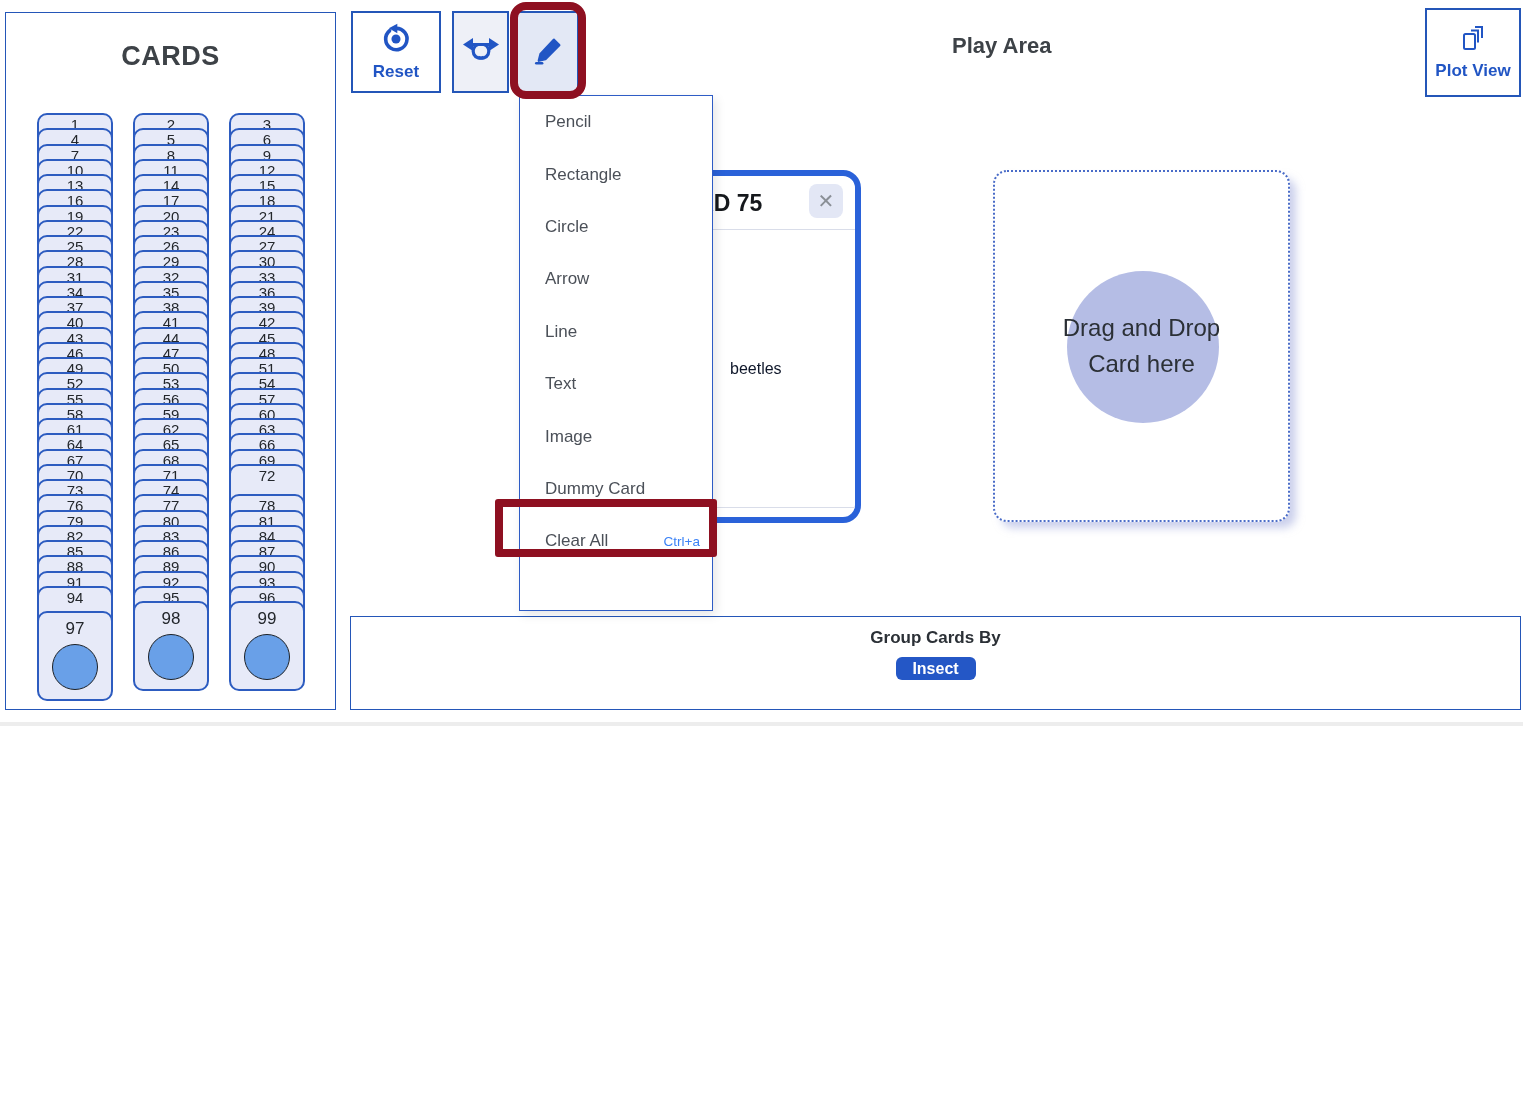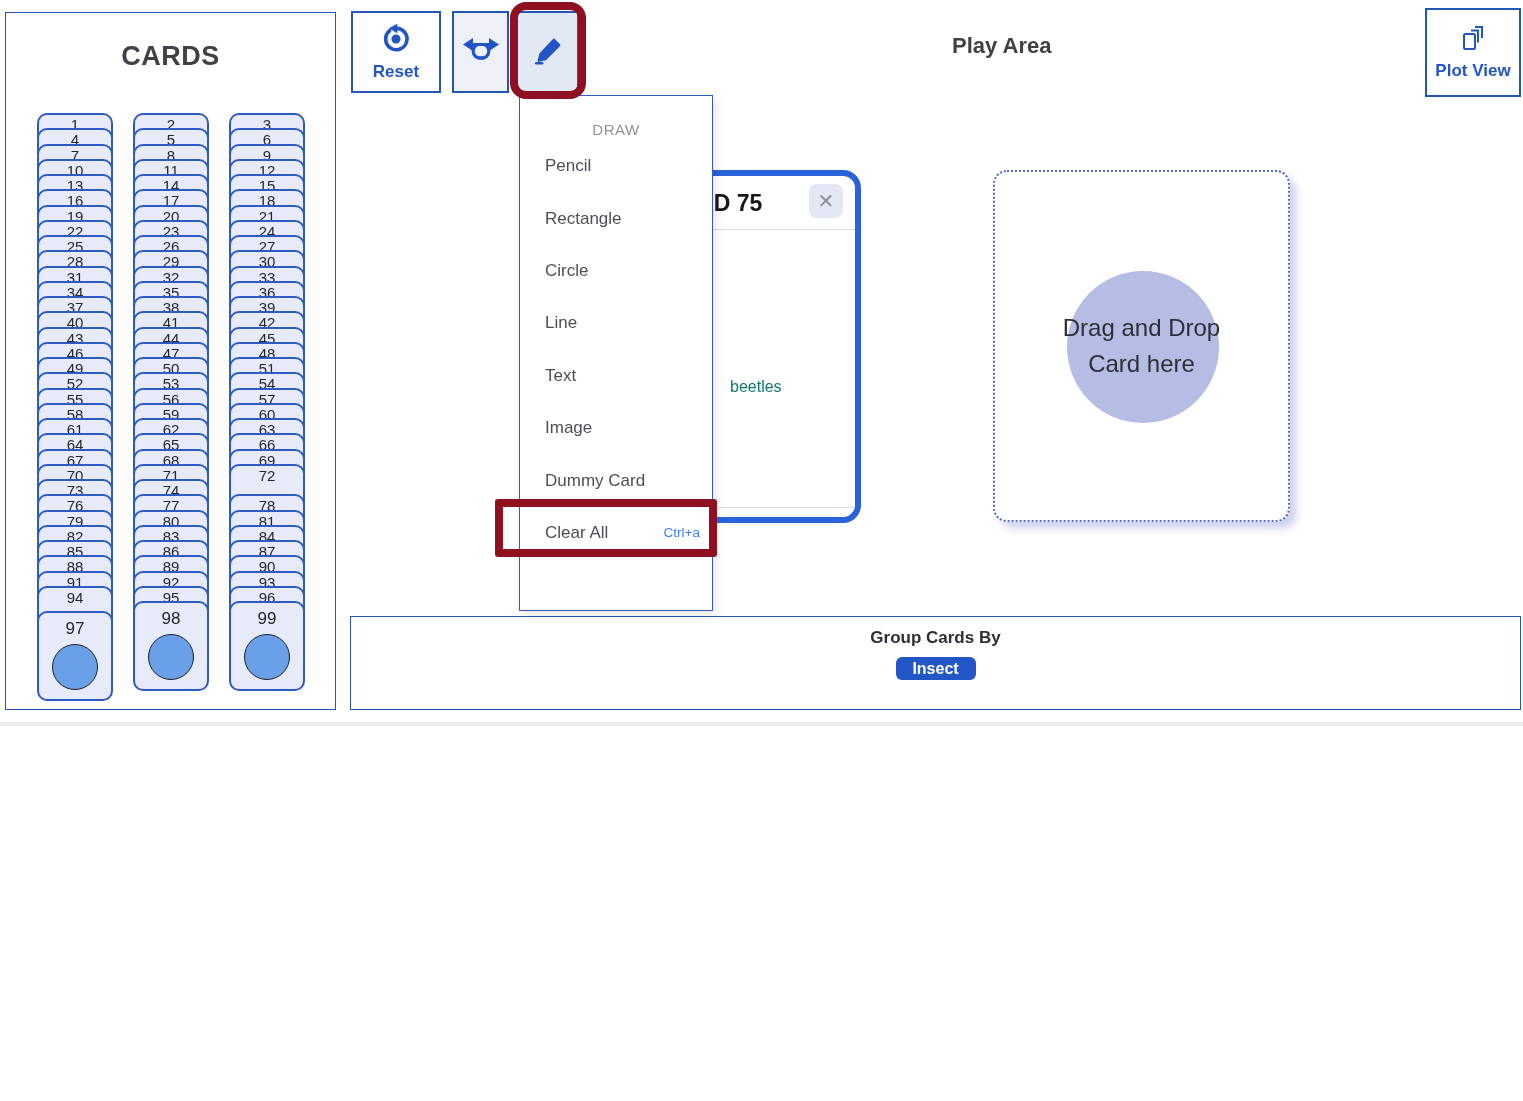--- a/index.html
+++ b/index.html
@@ -78,21 +78,21 @@
     background: #fff; border: 6px solid #2a62d9; border-radius: 18px; z-index: 5;
   }
   .pc-title { position: absolute; left: 18px; top: 14px; font-size: 23px; font-weight: bold; color: #15181c; }
   .pc-close {
     position: absolute; right: 12px; top: 8px; width: 34px; height: 34px;
     background: #e3e7f5; border-radius: 8px; border: none;
     display: flex; align-items: center; justify-content: center;
     color: #8a8f96; font-size: 20px; cursor: pointer;
   }
   .pc-div1 { position: absolute; left: 0; top: 53px; width: 100%; height: 1px; background: #d9dde9; }
-  .pc-body { position: absolute; left: 84px; top: 184px; font-size: 16px; color: #0f766e; margin-top: 18px; }
+  .pc-body { position: absolute; left: 84px; top: 184px; font-size: 16px; color: #0f172a; }
   .pc-div2 { position: absolute; left: 0; top: 331px; width: 100%; height: 1px; background: #d9dde9; }
 
   .drop-zone {
     left: 993px; top: 170px; width: 297px; height: 352px;
     border: 2px dotted #4a6cc8; border-radius: 14px; background: #fff;
     box-shadow: 7px 7px 8px -1px rgba(160,170,220,.55);
     display: flex; align-items: center; justify-content: center;
   }
   .dz-circle {
     position: absolute; left: 72px; top: 99px; width: 152px; height: 152px;
@@ -455,30 +455,32 @@
 <button class="abs tool-btn draw-btn">
   <span>
     <svg width="32" height="32" viewBox="0 0 30 30">
       <path d="M20.5 4.5 L25.5 9.5 L12.5 22.5 L6.5 24 L8 18 Z" fill="#2155c4" stroke="#2155c4" stroke-width="2.4" stroke-linejoin="round"></path>
       <path d="M4 26.5 h5.5" stroke="#2155c4" stroke-width="2.4" stroke-linecap="round"></path>
     </svg>
   </span>
 </button>
 
 <div class="abs dropdown">
-  <div class="dd-header">DRAW</div>
   <div>
       <div class="menu-item">
         <span>Pencil</span>
       </div>
       <div class="menu-item">
         <span>Rectangle</span>
       </div>
       <div class="menu-item">
         <span>Circle</span>
+      </div>
+      <div class="menu-item">
+        <span>Arrow</span>
       </div>
       <div class="menu-item">
         <span>Line</span>
       </div>
       <div class="menu-item">
         <span>Text</span>
       </div>
       <div class="menu-item">
         <span>Image</span>
       </div>

